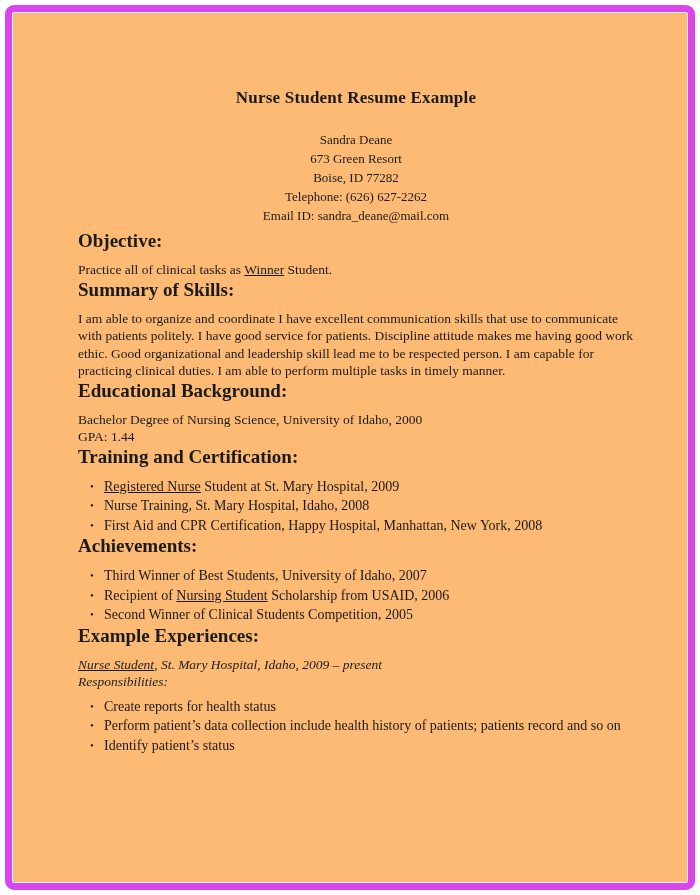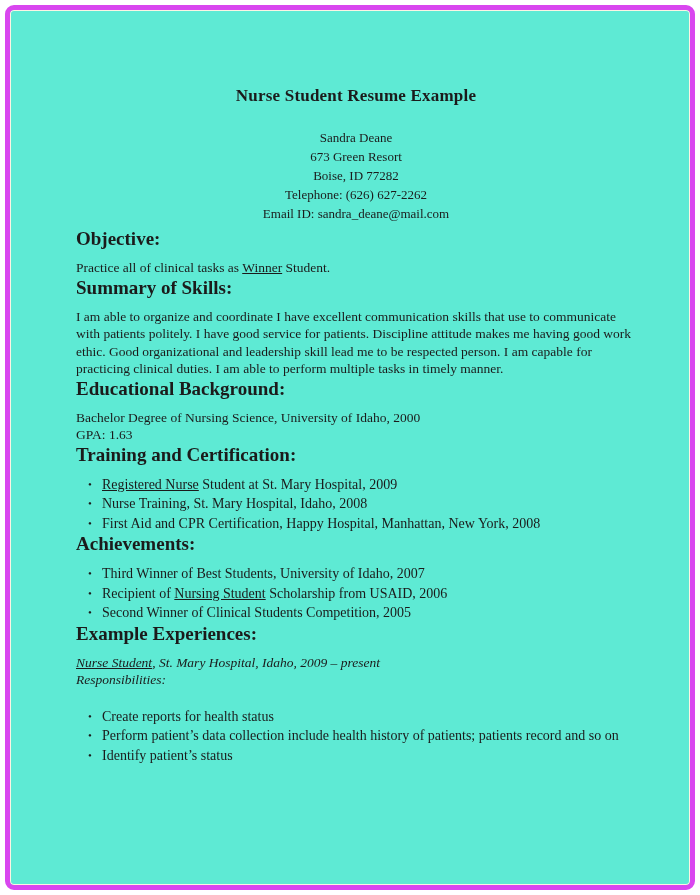--- a/index.html
+++ b/index.html
@@ -6,23 +6,23 @@
   html, body { width: 700px; height: 895px; }
   body {
     background: #ffffff;
     font-family: "Liberation Serif", serif;
     color: #1b1b1b;
     position: relative;
   }
   .frame {
     position: absolute;
     inset: 5px;
-    border: 5px solid #d946ef;
+    border: 7px solid #d946ef;
     border-radius: 9px;
-    background: #5eead4;
+    background: #fdba74;
     box-shadow: inset 0 0 0 1px #fdf4e3;
     overflow: hidden;
   }
   .doc {
     padding: 76px 54px 30px 66px;
   }
   .doc-title {
     text-align: center;
     font-size: 17px;
     font-weight: bold;
@@ -71,21 +71,21 @@
   }
   .role-line {
     font-size: 13.5px;
     line-height: 17.5px;
     font-style: italic;
   }
   .resp-label {
     font-size: 13.5px;
     line-height: 17.5px;
     font-style: italic;
-    margin-bottom: 18px;
+    margin-bottom: 6px;
   }
   .exp-bullets { margin-top: 6px; }
 </style>
 </head>
 <body>
 
 <div class="frame">
   <div class="doc">
 
     <h1 class="doc-title">Nurse Student Resume Example</h1>
@@ -99,21 +99,21 @@
     </div>
 
     <h2 class="section-heading">Objective:</h2>
     <p class="body-text"><span>Practice all of clinical tasks as </span><a class="link">Winner</a><span> Student.</span></p>
 
     <h2 class="section-heading">Summary of Skills:</h2>
     <p class="body-text">I am able to organize and coordinate I have excellent communication skills that use to communicate with patients politely. I have good service for patients. Discipline attitude makes me having good work ethic. Good organizational and leadership skill lead me to be respected person. I am capable for practicing clinical duties. I am able to perform multiple tasks in timely manner.</p>
 
     <h2 class="section-heading">Educational Background:</h2>
     <p class="edu-line">Bachelor Degree of Nursing Science, University of Idaho, 2000</p>
-    <p class="edu-line">GPA: 1.63</p>
+    <p class="edu-line">GPA: 1.44</p>
 
     <h2 class="section-heading">Training and Certification:</h2>
     <ul class="bullets">
       <li><a class="link">Registered Nurse</a><span> Student at St. Mary Hospital, 2009</span></li>
       <li>Nurse Training, St. Mary Hospital, Idaho, 2008</li>
       <li>First Aid and CPR Certification, Happy Hospital, Manhattan, New York, 2008</li>
     </ul>
 
     <h2 class="section-heading">Achievements:</h2>
     <ul class="bullets">

